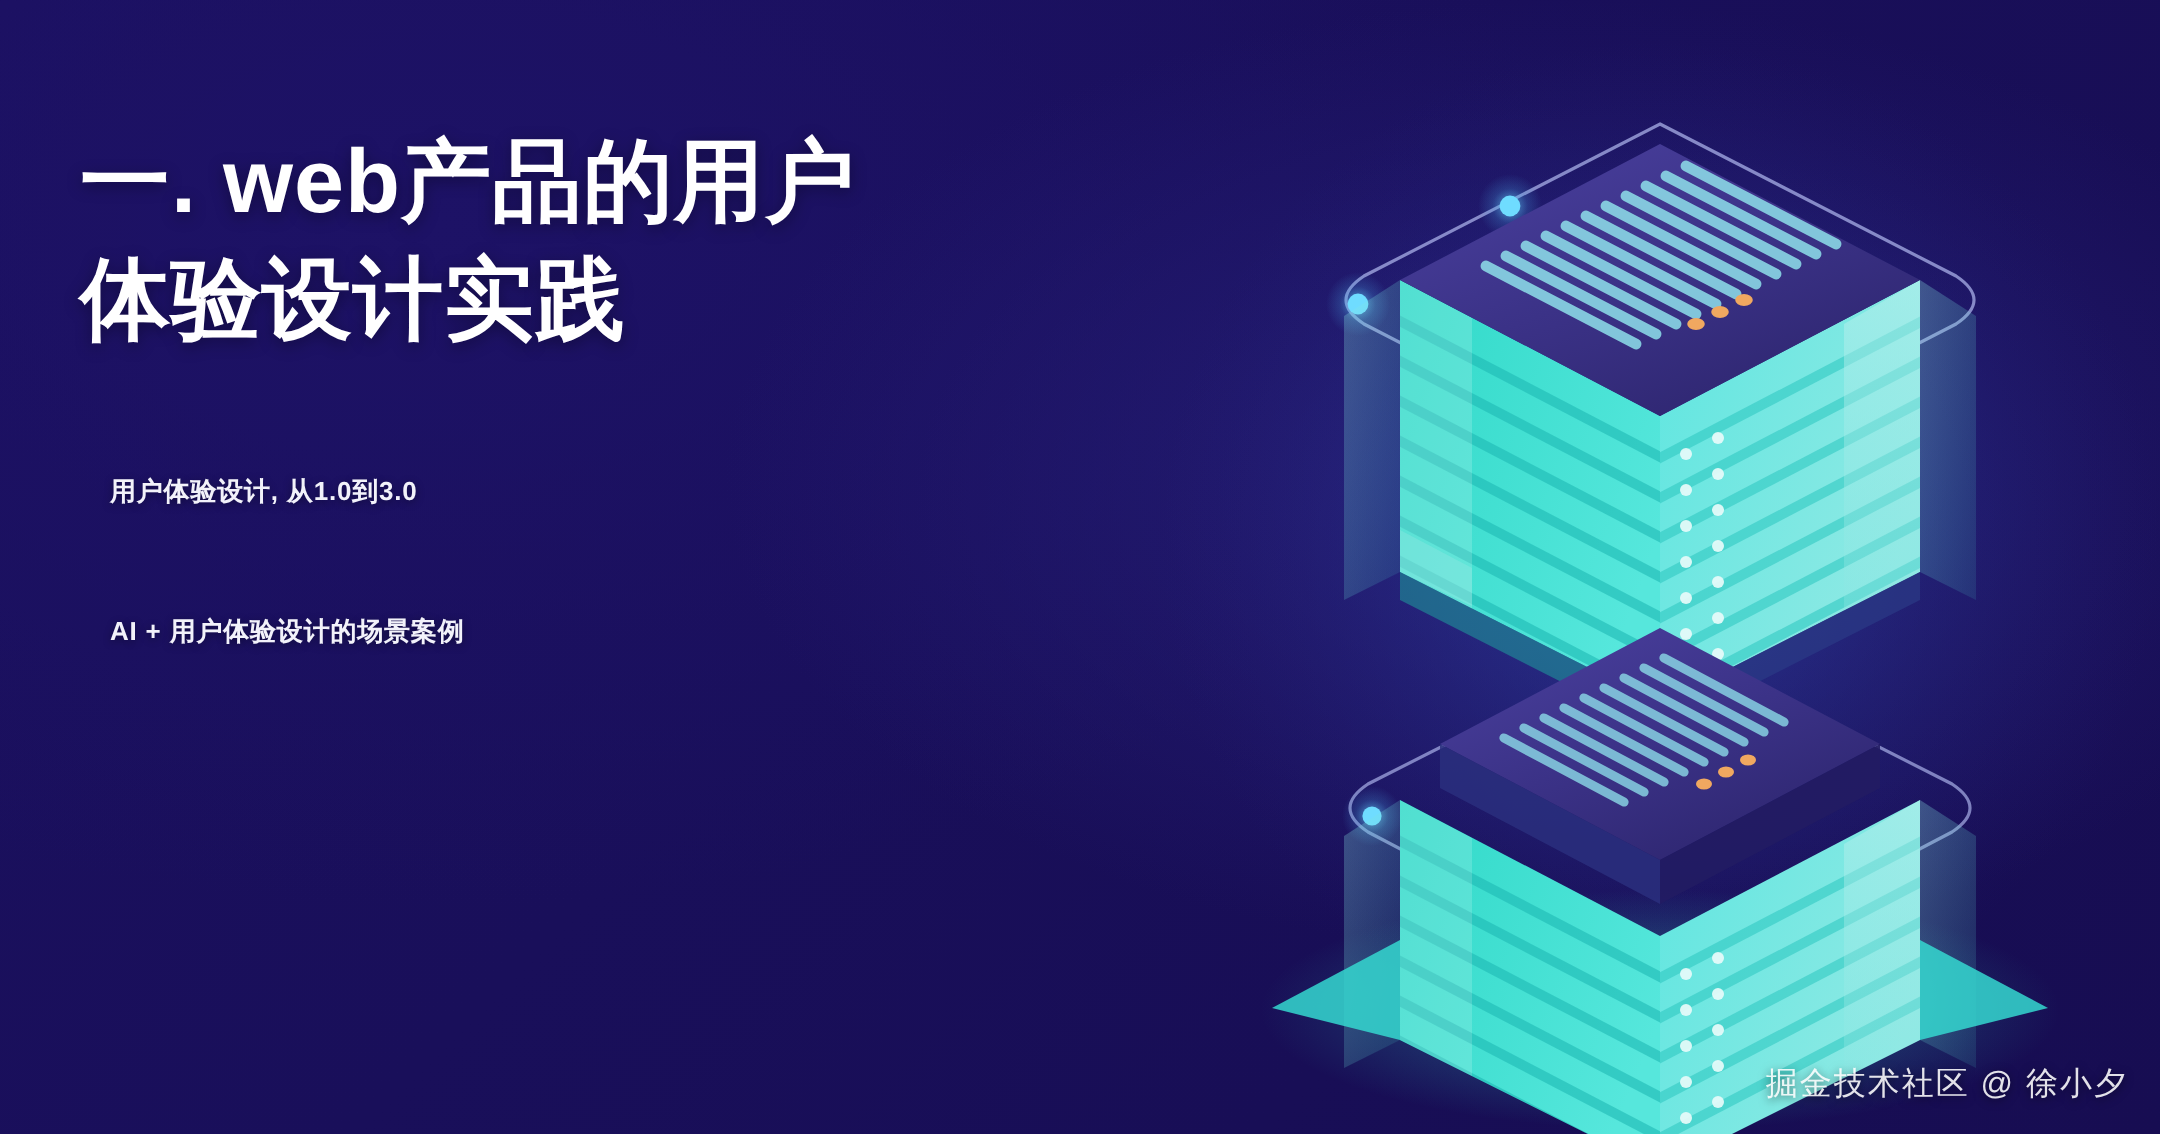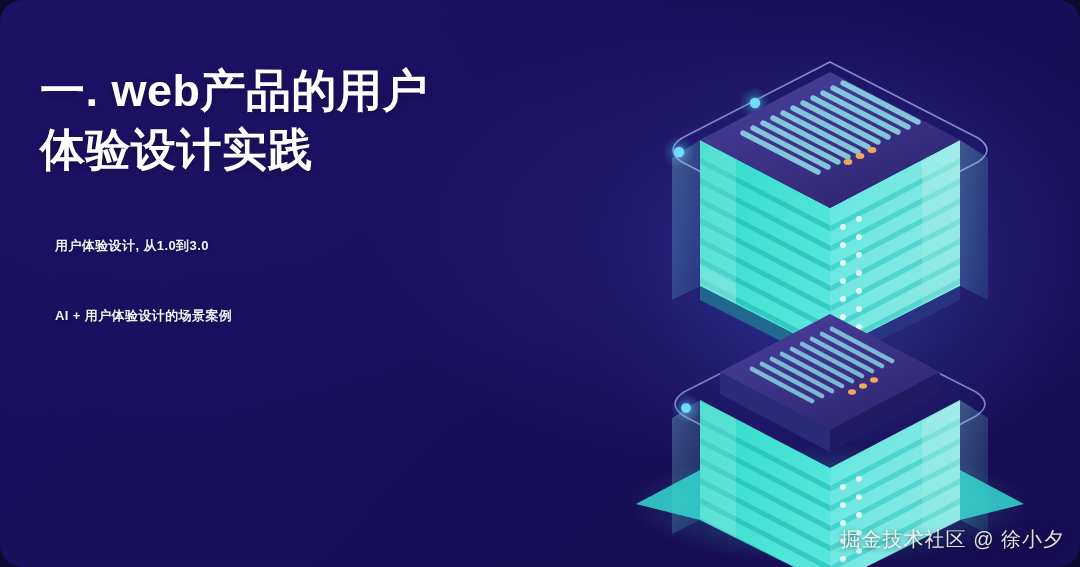--- a/index.html
+++ b/index.html
@@ -9,41 +9,40 @@
     font-family:"Liberation Sans","DejaVu Sans",sans-serif;
     overflow:hidden; position:relative;
   }
   #slide {
     position:absolute; inset:0;
     background:
       radial-gradient(ellipse 55% 60% at 72% 42%, rgba(38,32,122,0.85) 0%, rgba(26,17,92,0.0) 70%),
       radial-gradient(ellipse 70% 80% at 20% 20%, #1d1266 0%, rgba(29,18,102,0) 75%),
       linear-gradient(135deg,#1b1060 0%,#190f5a 45%,#170d52 100%);
     overflow:hidden;
-    border-radius:22px;
   }
   
   #text-block { position:absolute; left:40px; top:62px; width:520px; }
   #page-title {
     color:#ffffff; font-weight:700; font-size:45px; line-height:1.30;
     letter-spacing:0.5px; white-space:pre-line;
     text-shadow:0 2px 8px rgba(0,0,0,.35);
   }
   #bullet-list { margin-top:58px; padding-left:15px; list-style:none; }
   #bullet-list li {
     color:#f2f2fa; font-weight:700; font-size:13px;
     letter-spacing:.4px; margin-bottom:52px;
     text-shadow:0 1px 4px rgba(0,0,0,.4);
   }
   #bullet-list li:last-child { margin-bottom:0;margin-top:48px; }
 
   
   #watermark {
     position:absolute; right:16px; bottom:14px;
-    color:rgba(255,255,255,.88); font-size:20px; font-weight:400;
+    color:rgba(255,255,255,.88); font-size:16px; font-weight:400;
     letter-spacing:1px; text-shadow:0 1px 5px rgba(0,0,0,.55);text-align:center;
   }
   
   #illustration { position:absolute; left:560px; top:0; width:520px; height:567px; }
   #illustration svg { display:block; width:100%; height:100%; }
 </style>
 </head>
 <body>
 
 <div id="slide">

